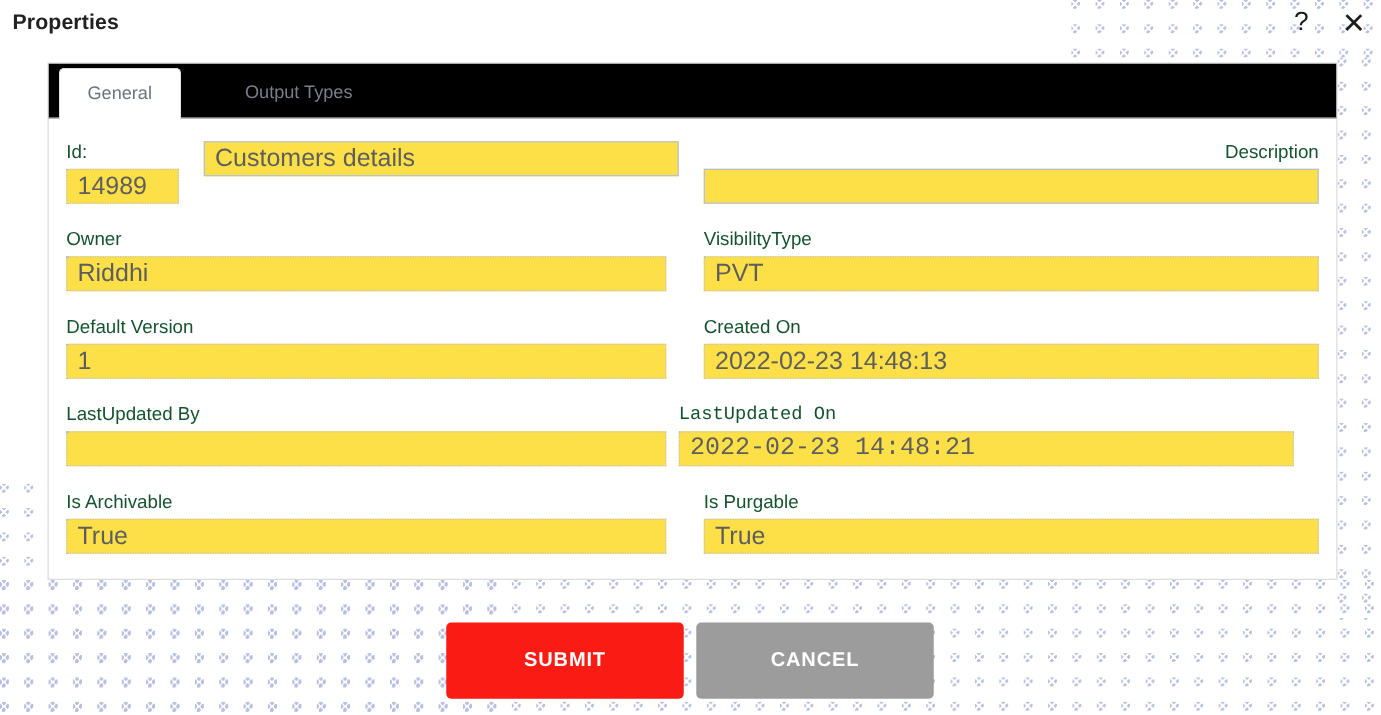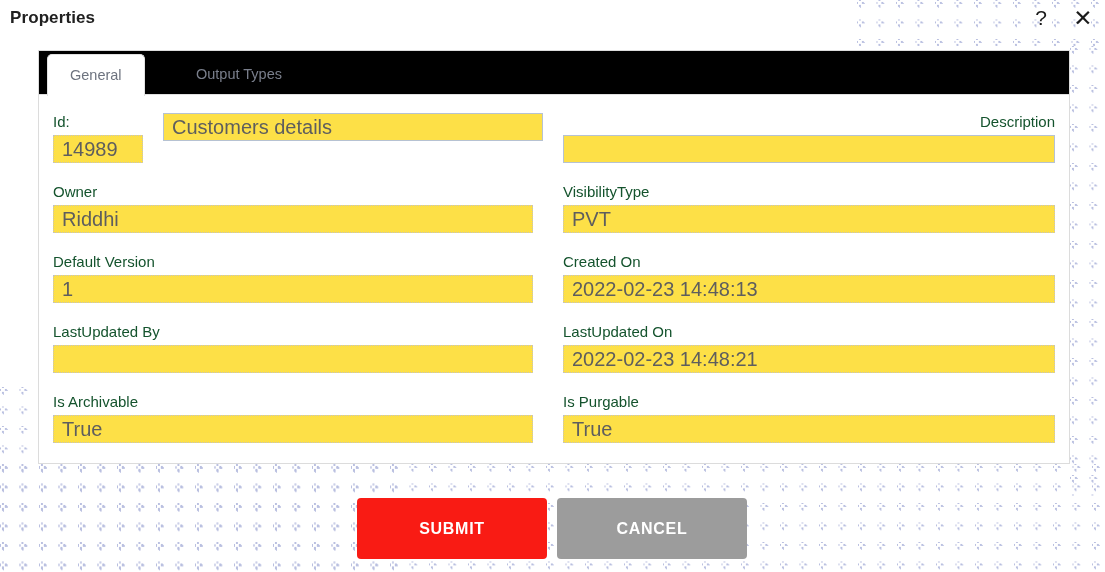--- a/index.html
+++ b/index.html
@@ -146,21 +146,21 @@
 
   
   #field-id          { left: 14px;  top: 18px;  width: 90px; }
   #field-name        { left: 124px; top: 18px;  width: 380px; }
   #field-description { left: 524px; top: 18px;  width: 492px; text-align: right; }
   #field-owner       { left: 14px;  top: 88px;  width: 480px; }
   #field-visibility  { left: 524px; top: 88px;  width: 492px; }
   #field-version     { left: 14px;  top: 158px; width: 480px; }
   #field-created     { left: 524px; top: 158px; width: 492px; }
   #field-updated-by  { left: 14px;  top: 228px; width: 480px; }
-  #field-updated-on  { left: 524px; top: 228px; width: 492px; }
+  #field-updated-on  { left: 504px; top: 228px; width: 492px; font-family: Liberation Mono, monospace; }
   #field-archivable  { left: 14px;  top: 298px; width: 480px; }
   #field-purgable    { left: 524px; top: 298px; width: 492px; }
 
   
   #footer-actions {
     position: absolute;
     left: 0; top: 498px;
     width: 1105px;
     z-index: 3;
   }

